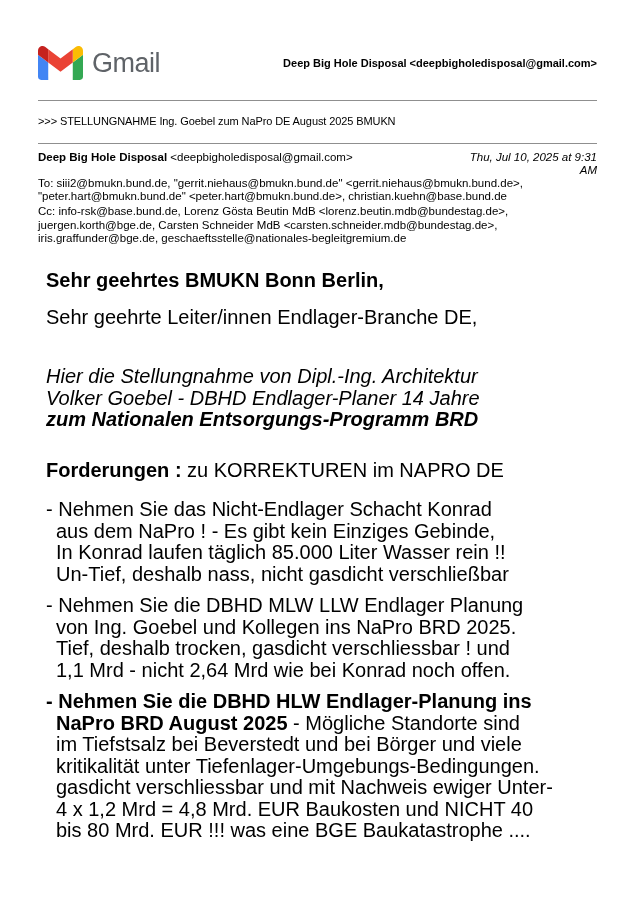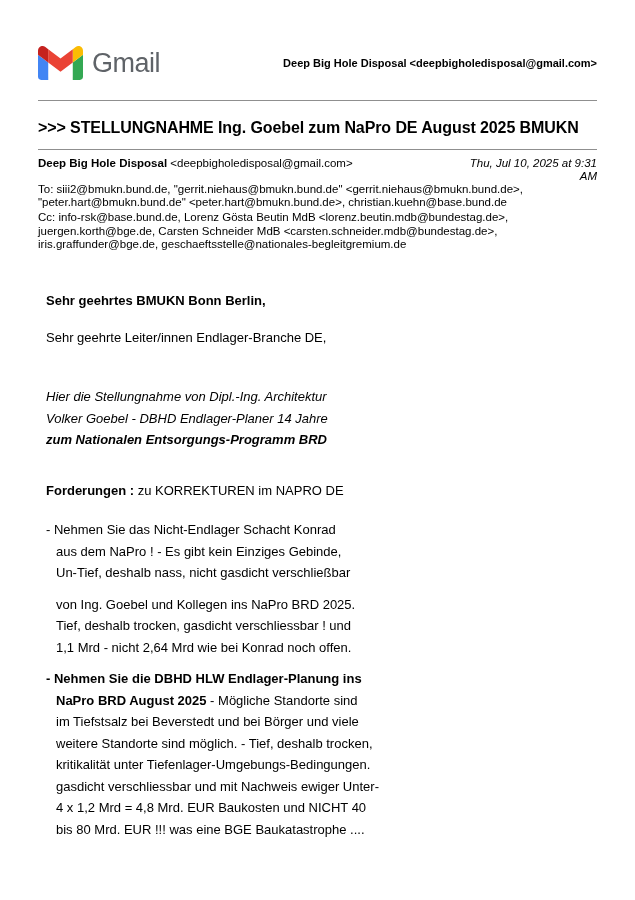--- a/index.html
+++ b/index.html
@@ -21,34 +21,34 @@
   .logo svg { display: block; }
   .logo-text {
     font-size: 27px; color: #5f6368; font-weight: 400; letter-spacing: -0.5px;
   }
   .account { font-size: 11px; font-weight: bold; text-align: right; line-height: 13px; }
 
   .rule { border: none; border-top: 1px solid #8f8f8f; height: 0; }
   .rule-top { margin-top: 20px; }
 
   .subject {
-    font-size: 16px; font-weight: bold; line-height: 21px;
-    margin: 16px 0 11px 0; white-space: nowrap; letter-spacing: -0.1px;
+    font-size: 11px; font-weight: normal; line-height: 21px;
+    margin: 10px 0 11px 0; white-space: nowrap; letter-spacing: -0.1px;
   }
 
   
   .meta { margin-top: 7px; font-size: 11.5px; line-height: 13px; }
   .from-row { display: flex; justify-content: space-between; align-items: flex-start; }
   .from .b { font-weight: bold; }
   .date { text-align: right; white-space: nowrap; font-style: italic; }
   .recipients { line-height: 13.2px; }
   .recipients .cc-first { margin-top: 2px; }
 
   
-  .body { margin-top: 39px; padding-left: 8px; font-size: 13px; line-height: 21.5px; }
+  .body { margin-top: 25px; padding-left: 8px; font-size: 20px; line-height: 21.5px; }
   .b { font-weight: bold; }
   .p1 { font-weight: bold; margin-bottom: 15px; }
   .p2 { margin-bottom: 38px; }
   .p3 { margin-bottom: 29px; font-style: italic; }
   .p4 { margin-bottom: 18px; }
   .bullet { padding-left: 10px; margin-bottom: 10px; }
   .bullet .first { margin-left: -10px; }
   .bullet.last { margin-bottom: 0; }
 </style>
 </head>
@@ -103,34 +103,35 @@
       <div>Hier die Stellungnahme von Dipl.-Ing. Architektur</div>
       <div>Volker Goebel - DBHD Endlager-Planer 14 Jahre</div>
       <div class="b">zum Nationalen Entsorgungs-Programm BRD</div>
     </div>
 
     <div class="p4"><span class="b">Forderungen :</span><span> zu KORREKTUREN im NAPRO DE</span></div>
 
     <div class="bullet">
       <div class="first">- Nehmen Sie das Nicht-Endlager Schacht Konrad</div>
       <div>aus dem NaPro ! - Es gibt kein Einziges Gebinde,</div>
+      <div>In Konrad laufen täglich 85.000 Liter Wasser rein !!</div>
       <div>Un-Tief, deshalb nass, nicht gasdicht verschließbar</div>
     </div>
 
     <div class="bullet">
+      <div class="first">- Nehmen Sie die DBHD MLW LLW Endlager Planung</div>
       <div>von Ing. Goebel und Kollegen ins NaPro BRD 2025.</div>
       <div>Tief, deshalb trocken, gasdicht verschliessbar ! und</div>
       <div>1,1 Mrd - nicht 2,64 Mrd wie bei Konrad noch offen.</div>
     </div>
 
     <div class="bullet last">
       <div class="first b">- Nehmen Sie die DBHD HLW Endlager-Planung ins</div>
       <div><span class="b">NaPro BRD August 2025</span><span> - Mögliche Standorte sind</span></div>
       <div>im Tiefstsalz bei Beverstedt und bei Börger und viele</div>
-      <div>weitere Standorte sind möglich. - Tief, deshalb trocken,</div>
       <div>kritikalität unter Tiefenlager-Umgebungs-Bedingungen.</div>
       <div>gasdicht verschliessbar und mit Nachweis ewiger Unter-</div>
       <div>4 x 1,2 Mrd = 4,8 Mrd. EUR Baukosten und NICHT 40</div>
       <div>bis 80 Mrd. EUR !!! was eine BGE Baukatastrophe ....</div>
     </div>
   </div>
 
 </div>
 
 </body></html>

